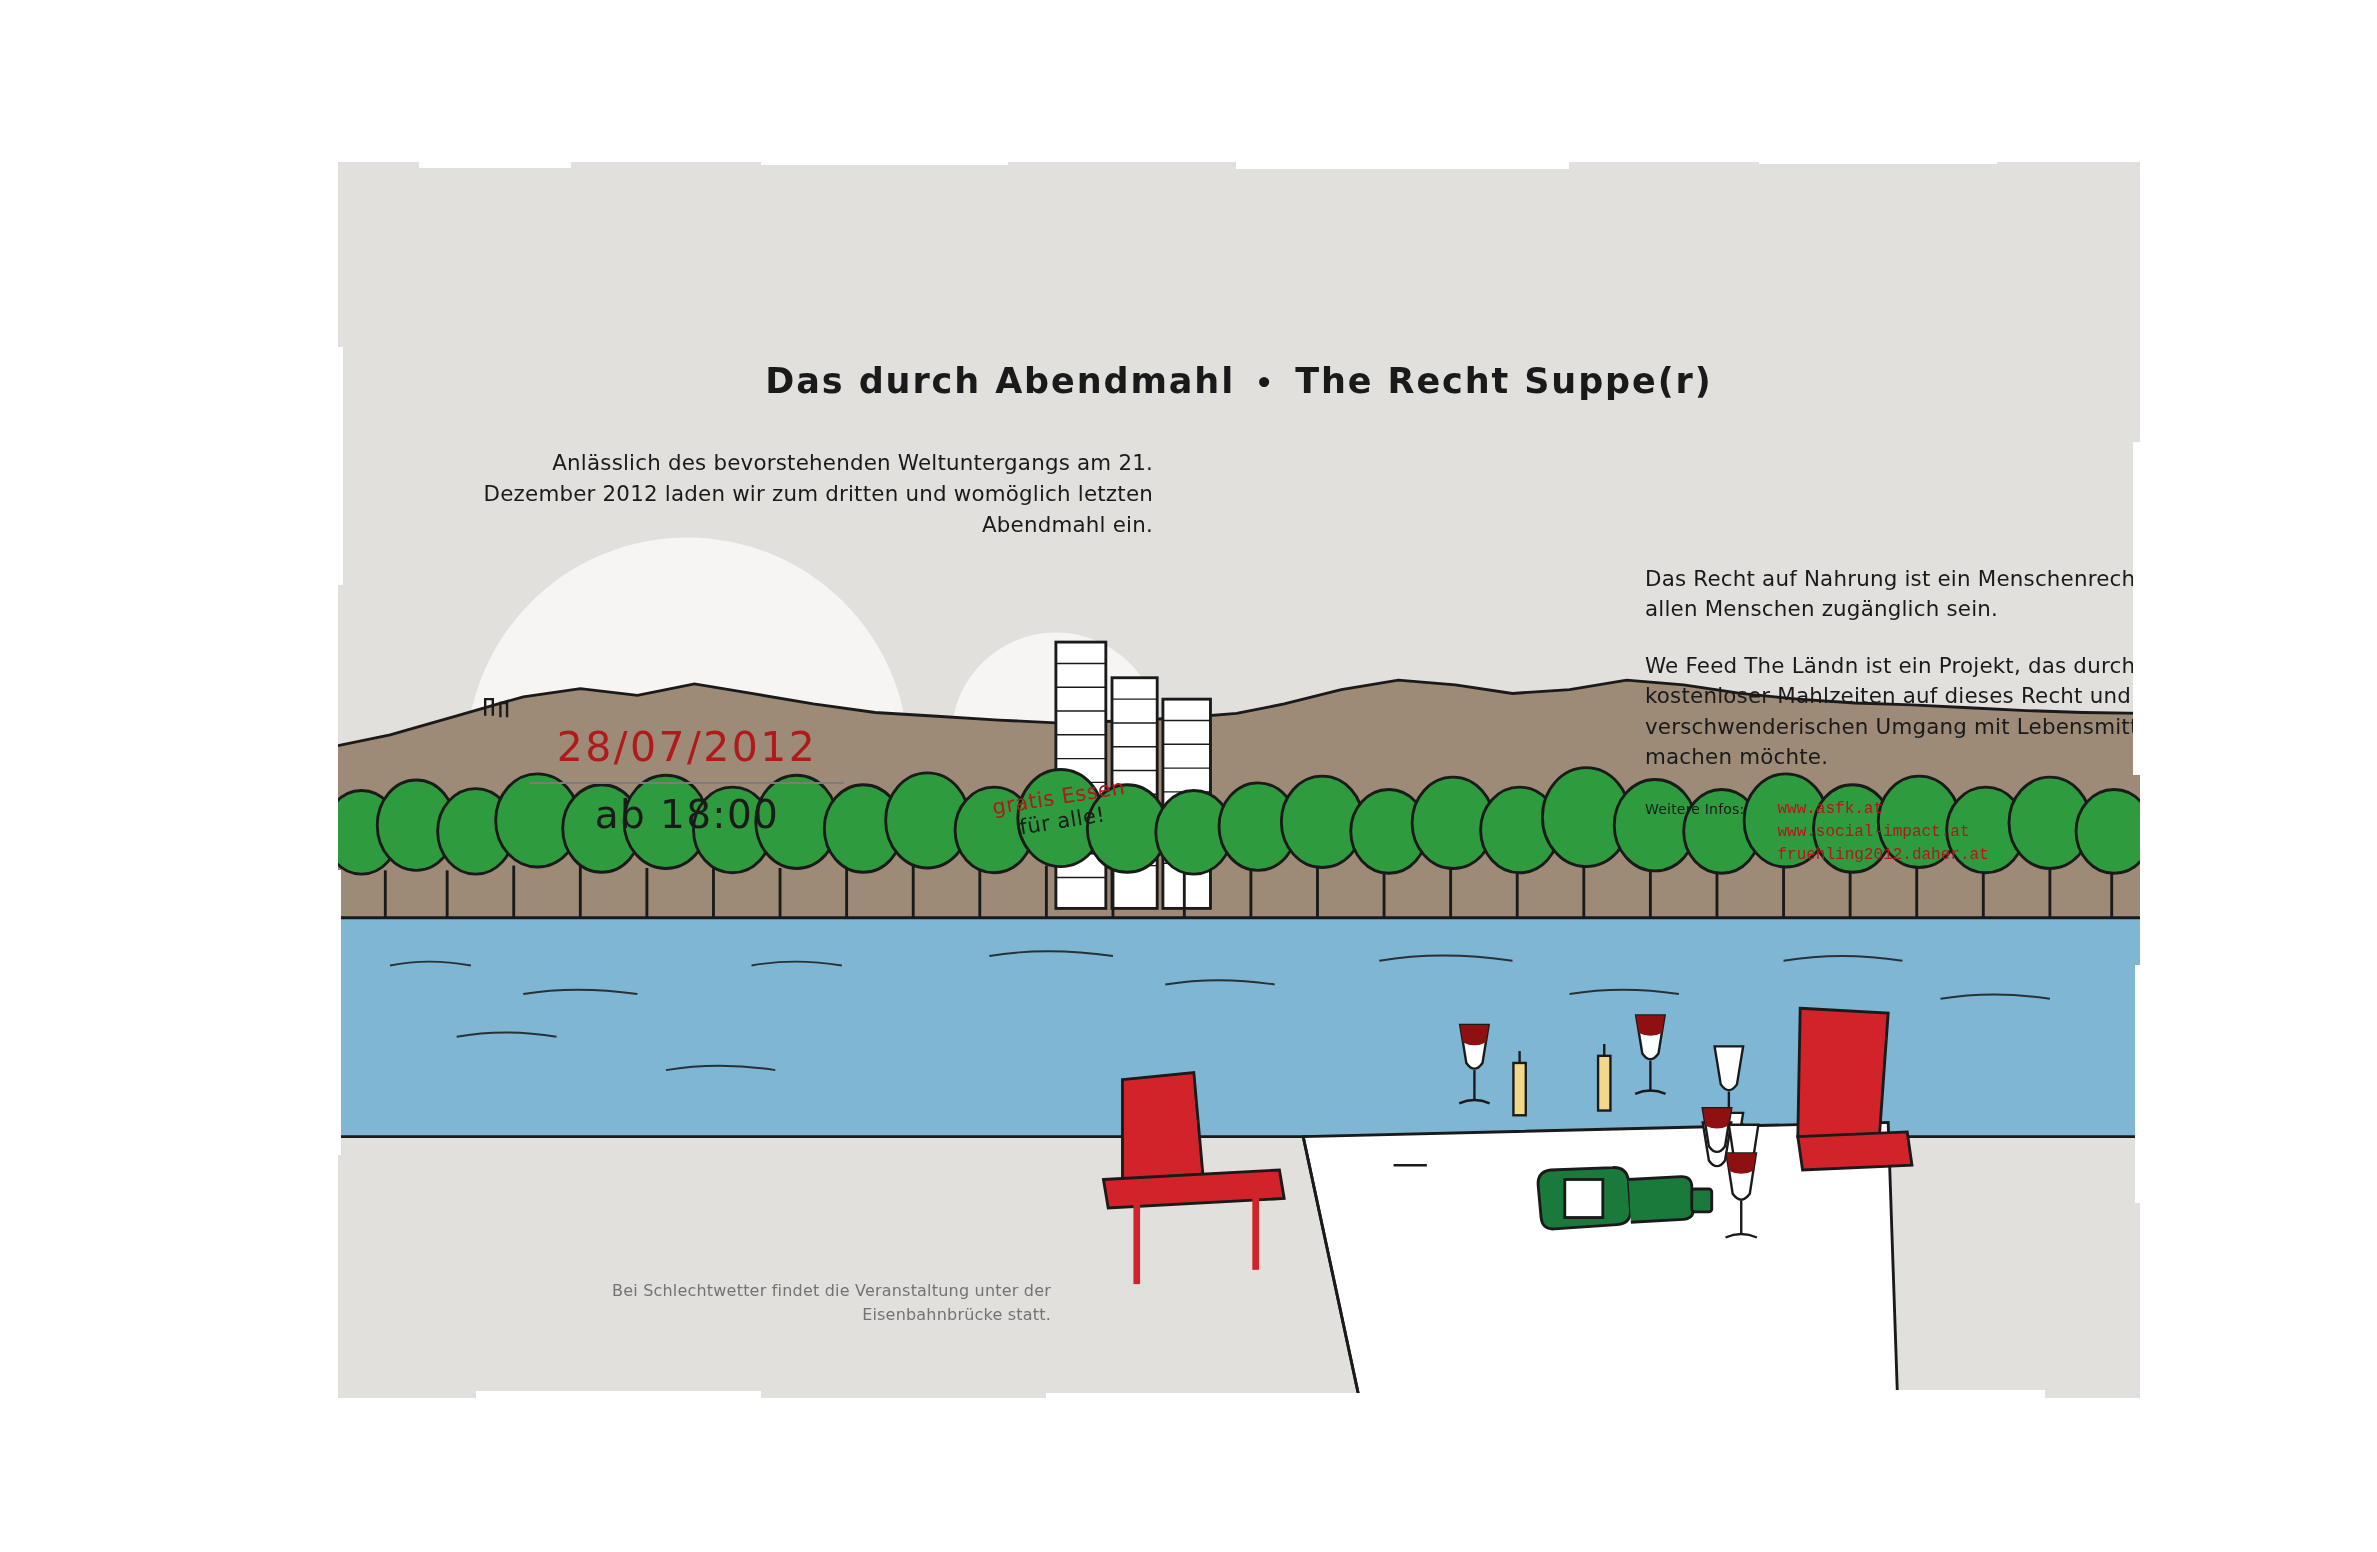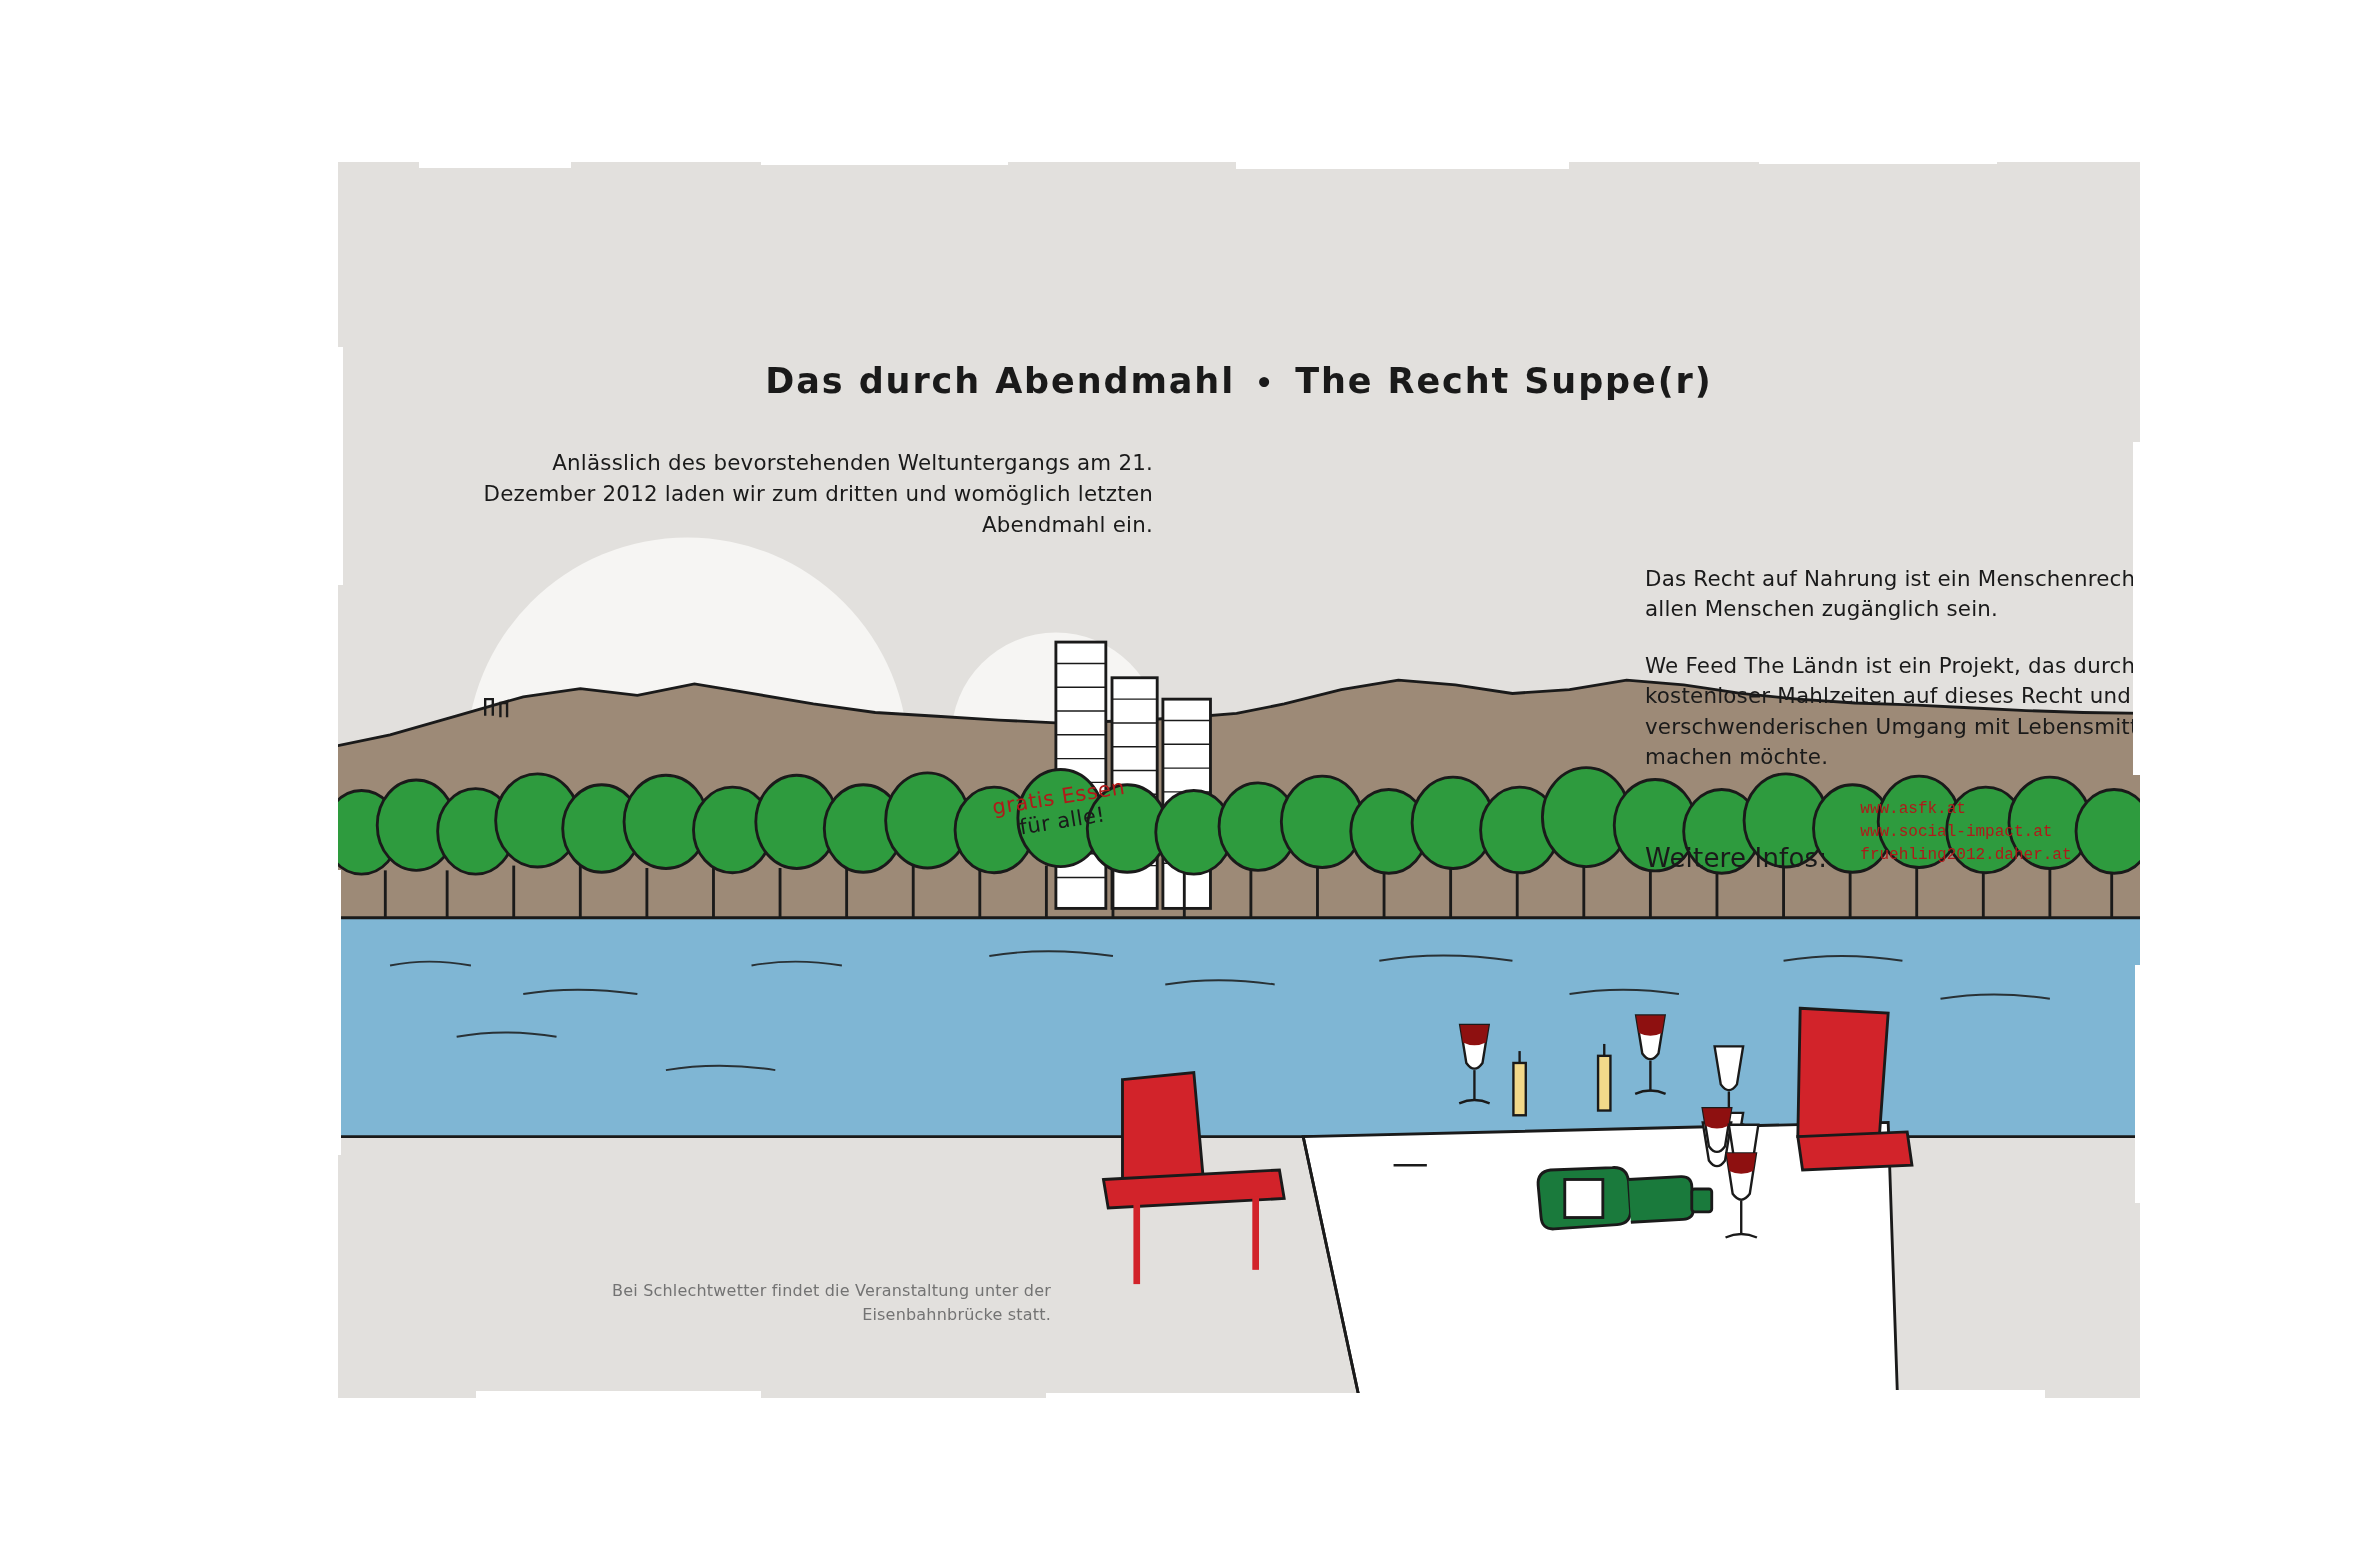--- a/index.html
+++ b/index.html
@@ -120,25 +120,24 @@
     line-height: 1.42;
     color: #1a1a1a;
     letter-spacing: 0.2px;
   }
   #right-col p { margin: 0 0 26px 0; }
   #infos-row {
     display: flex;
     align-items: flex-start;
   }
   #infos-label {
-    font-size: 26px;
+    font-size: 14px;
     white-space: nowrap;
     padding-right: 33px;
     padding-top: 1.9px;
-    margin-top: 40px;
   }
   .link {
     display: block;
     font-family: Liberation Mono, monospace;
     font-size: 16px;
     color: #b01a1a;
     line-height: 1.42;
     letter-spacing: 0px;
     text-decoration: none;
   }
@@ -371,20 +370,25 @@
       <line x1="2230" y1="2120" x2="2300" y2="2120"></line>
     </g>
   </svg>
 
   <div id="headline">
     <span>Das durch Abendmahl</span><span class="dot">•</span><span>The Recht Suppe(r)</span>
   </div>
 
   <div id="left-col">Anlässlich des bevorstehenden Weltuntergangs am 21. Dezember 2012 laden wir zum dritten und womöglich letzten Abendmahl ein.</div>
 
+  <div id="date-block">
+    <div id="date-text">28/07/2012</div>
+    <div id="date-rule"></div>
+    <div id="time-text">ab 18:00</div>
+  </div>
 
   <div id="bubble-text">
     <div id="bubble-line1">gratis Essen</div>
     <div id="bubble-line2">für alle!</div>
   </div>
 
   <div id="right-col">
     <p>Das Recht auf Nahrung ist ein Menschenrecht und sollte daher allen Menschen zugänglich sein.</p>
     <p>We Feed The Ländn ist ein Projekt, das durch die Verteilung kostenloser Mahlzeiten auf dieses Recht und auf den verschwenderischen Umgang mit Lebensmittel aufmerksam machen möchte.</p>
     <div id="infos-row">

